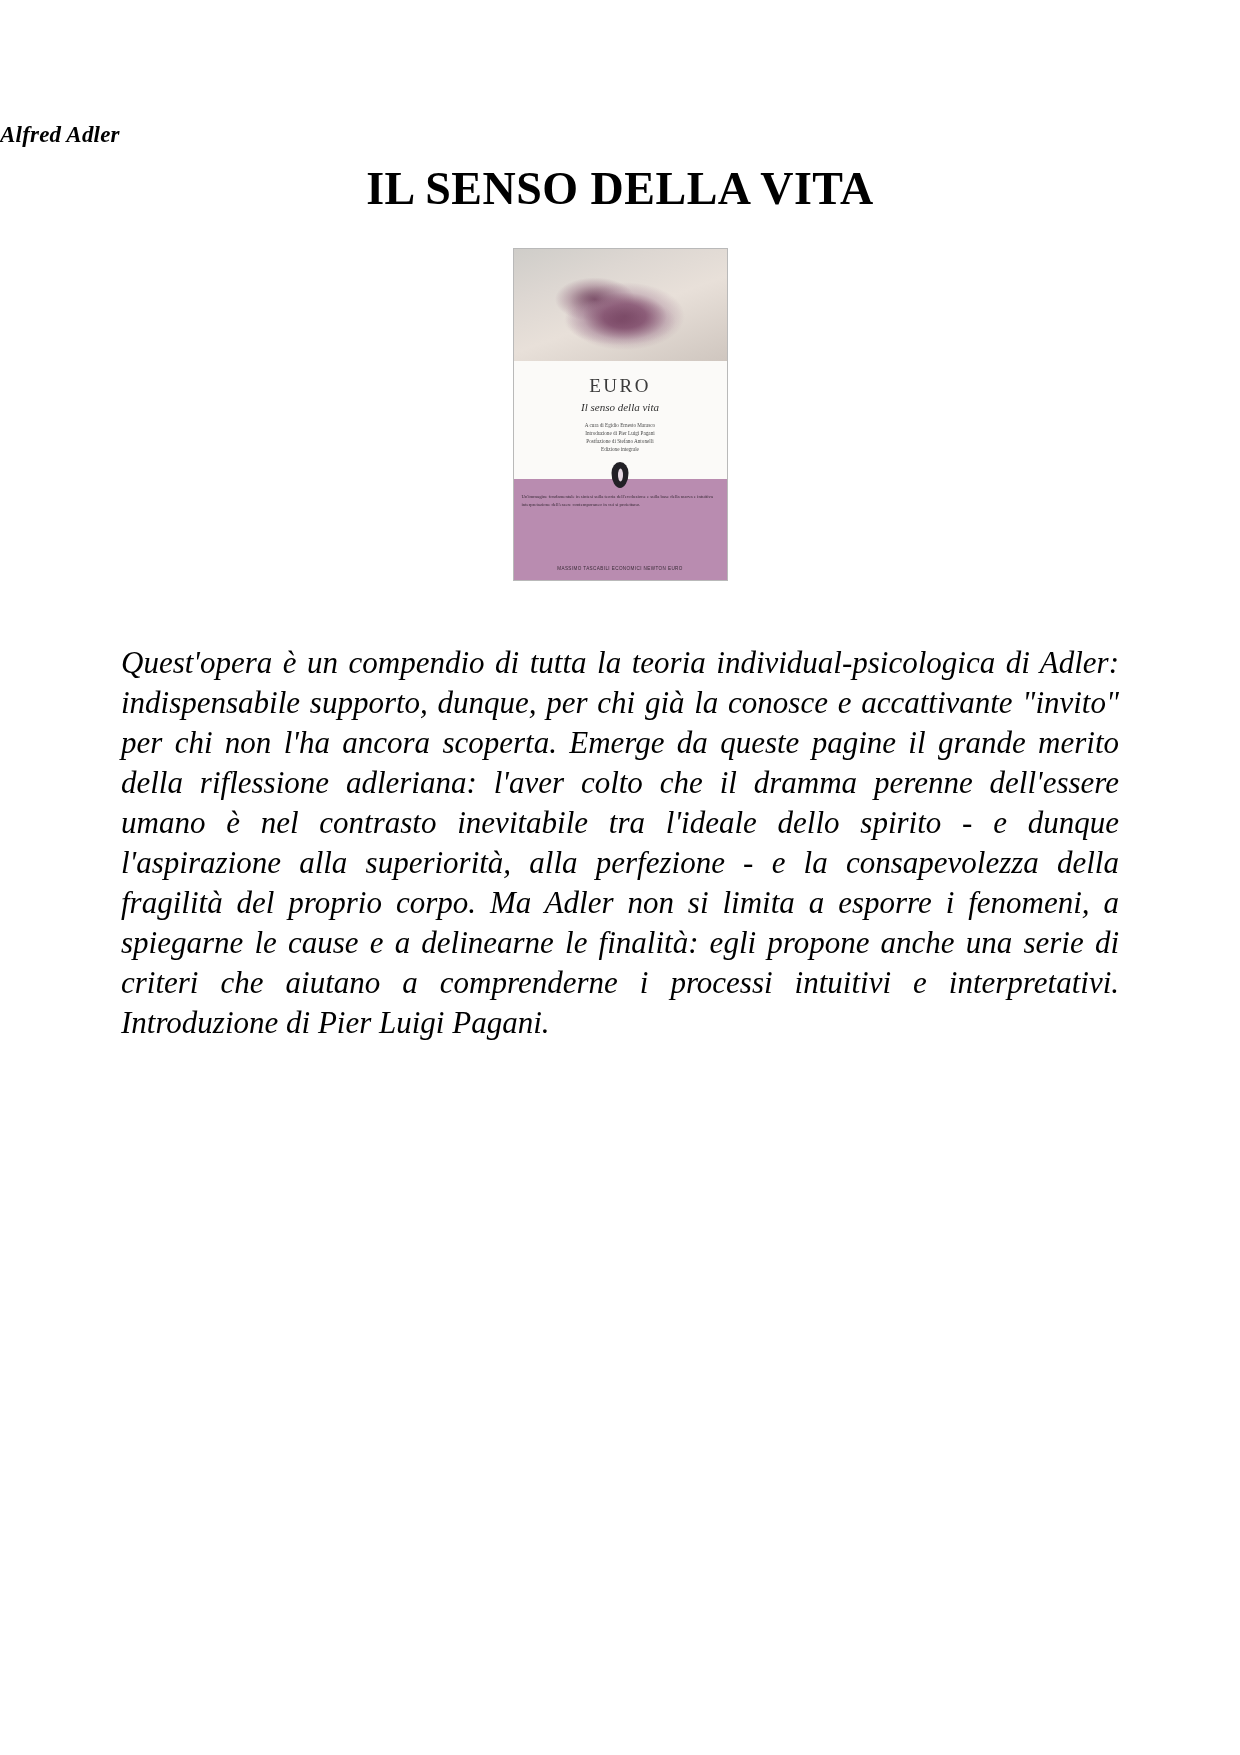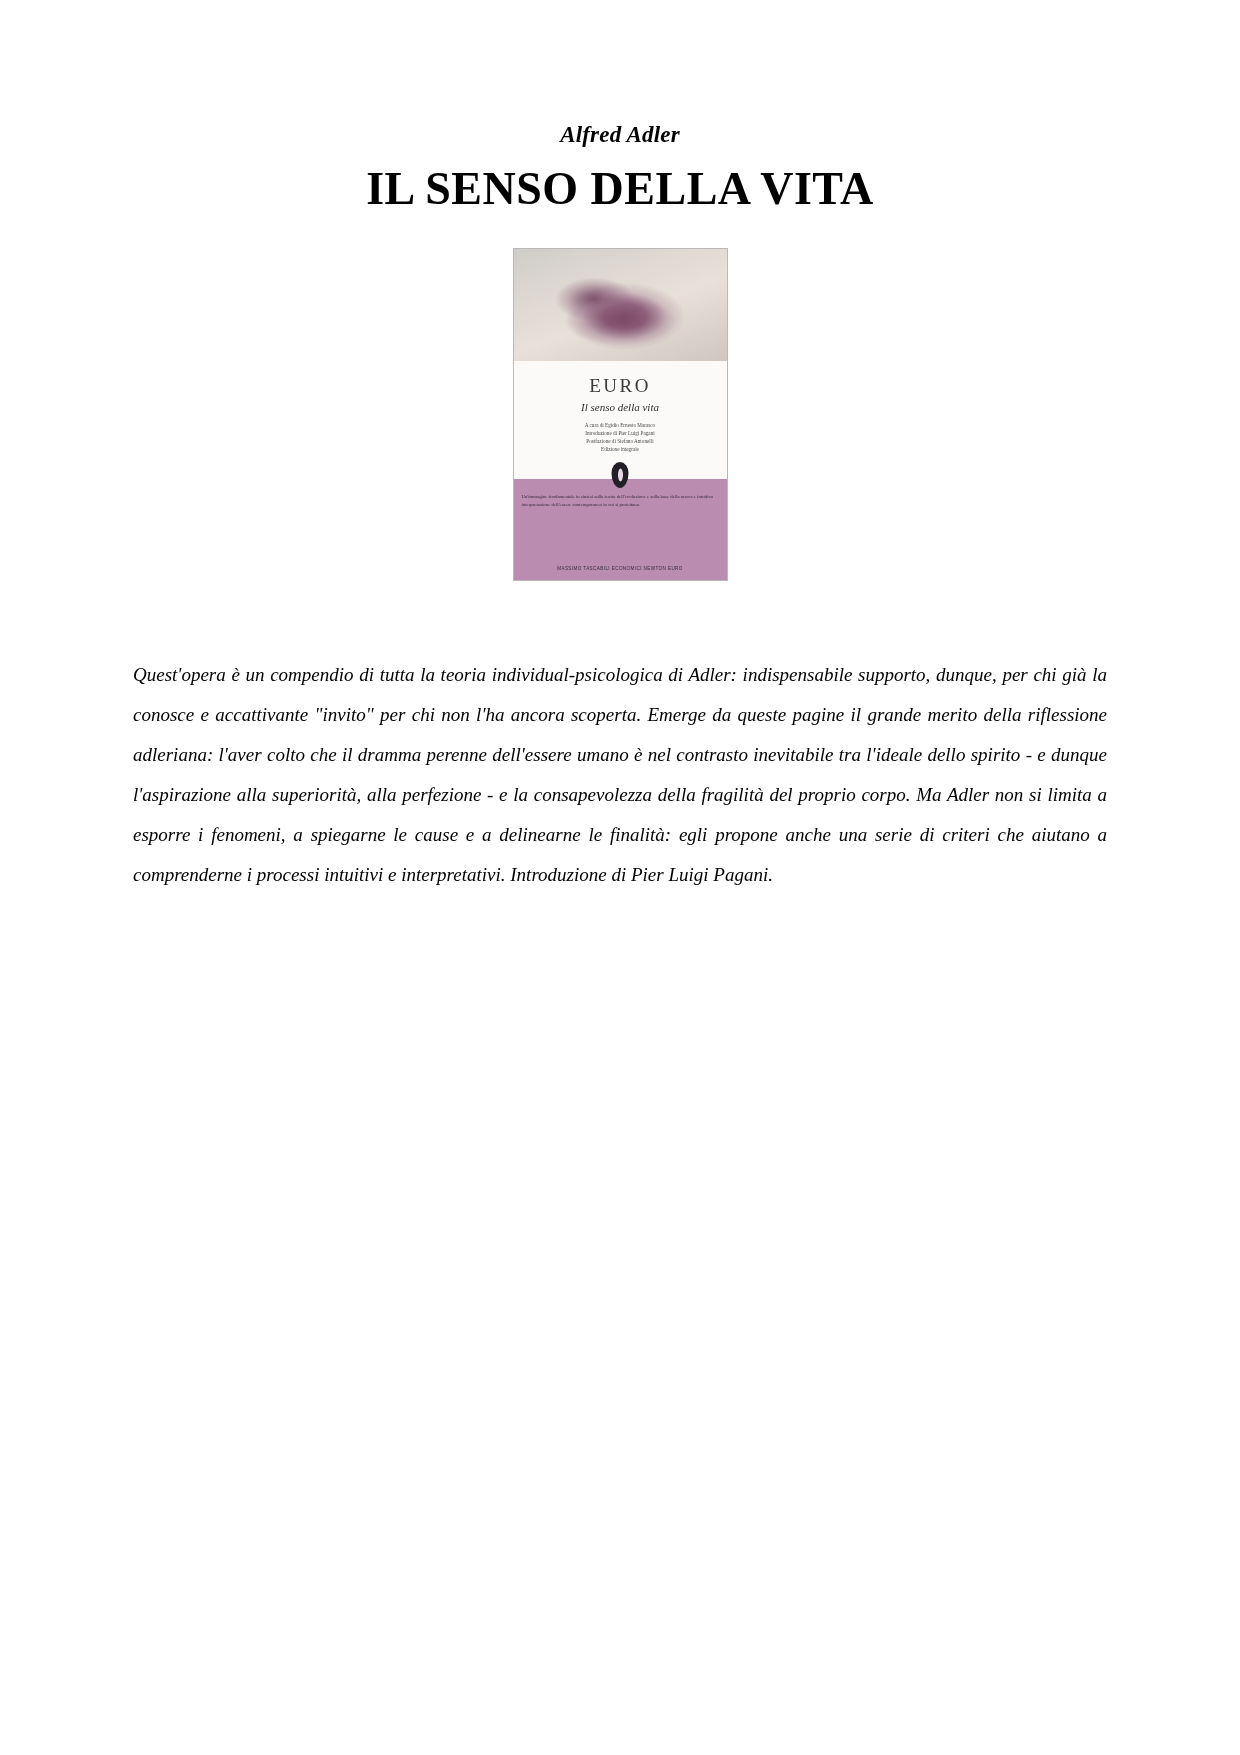--- a/index.html
+++ b/index.html
@@ -15,21 +15,21 @@
     overflow: hidden;
   }
   .page {
     position: relative;
     width: 1240px;
     height: 1755px;
     box-sizing: border-box;
     padding: 0;
   }
   .author {
-    text-align: center;
+    text-align: left;
     font-family: "Liberation Serif", serif;
     font-weight: bold;
     font-style: italic;
     font-size: 23px;
     letter-spacing: 0.2px;
     margin: 0;
     padding-top: 122px;
   }
   .title {
     text-align: center;
@@ -149,25 +149,25 @@
     position: absolute;
     left: 0; bottom: 9px;
     width: 100%;
     text-align: center;
     font-family: "Liberation Sans", sans-serif;
     font-size: 4.6px;
     letter-spacing: 0.4px;
     color: #3a2c38;
   }
   .description {
-    margin: 16px;
+    margin: 4px;
     padding: 58px 117px 0 117px;
     font-family: "Liberation Serif", serif;
     font-style: italic;
-    font-size: 19px;
+    font-size: 31px;
     line-height: 40px;
     text-align: justify;
     text-justify: inter-word;
   }
 </style>
 </head>
 <body>
 
 <div class="page">
 

